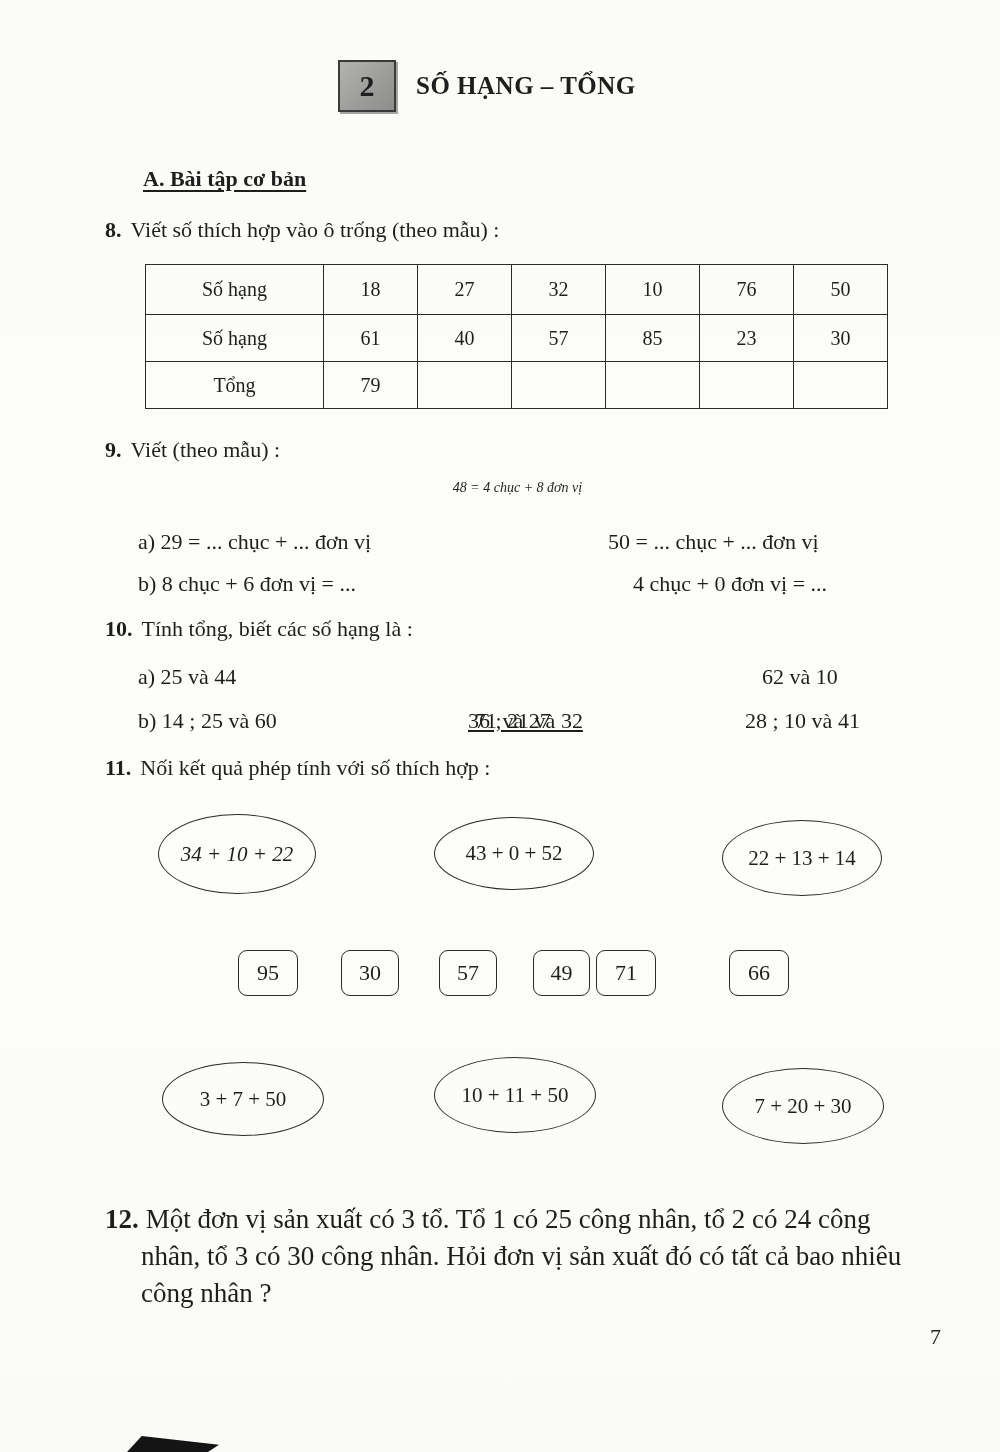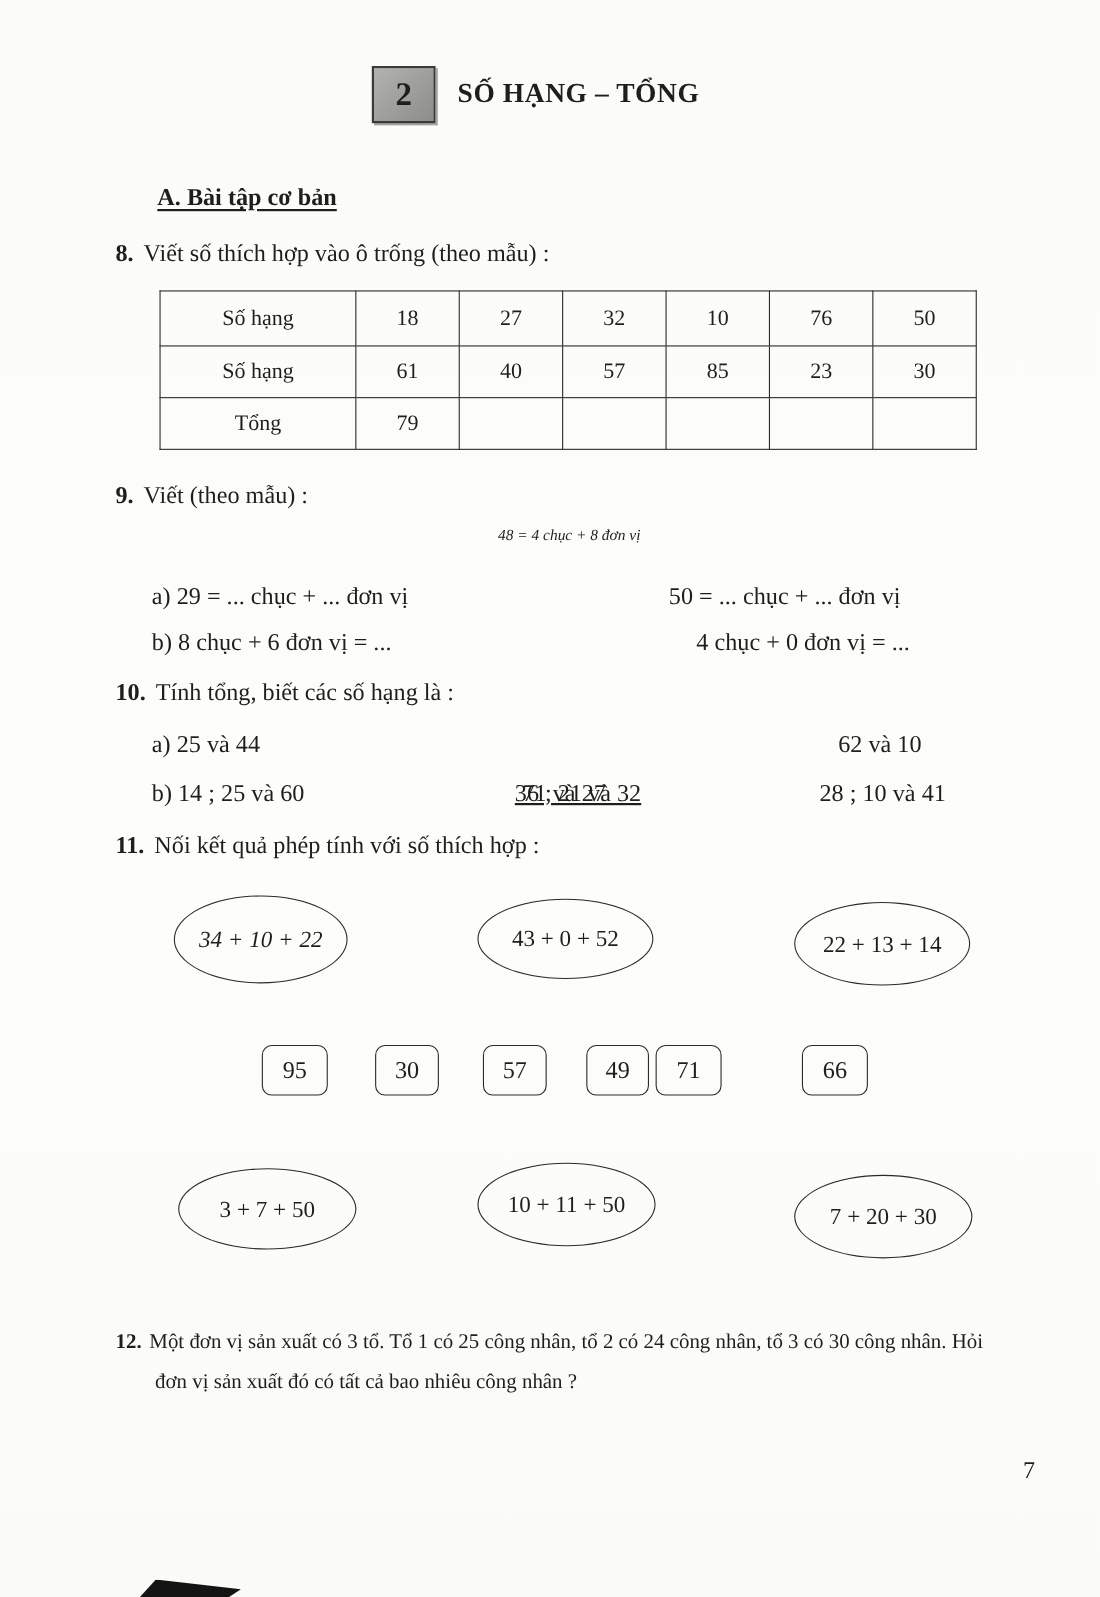--- a/index.html
+++ b/index.html
@@ -73,21 +73,21 @@
   .rbox {
     border: 1.7px solid #2b2b2b;
     border-radius: 9px;
     display: flex; align-items: center; justify-content: center;
     font-size: 22px;
   }
 
   
   .para {
     left: 105px; top: 1201px; width: 806px;
-    font-size: 19px; line-height: 37px;
+    font-size: 27px; line-height: 37px;
     text-indent: -36px; padding-left: 36px;
   }
   .para .ex-num { margin-right: 7px; }
 
   .page-number { left: 930px; top: 1324px; font-size: 22px; }
 
   .corner-mark {
     left: 127px; top: 1436px; width: 92px; height: 16px;
     background: #141414;
     clip-path: polygon(0 100%, 16% 0, 100% 55%, 88% 100%);

